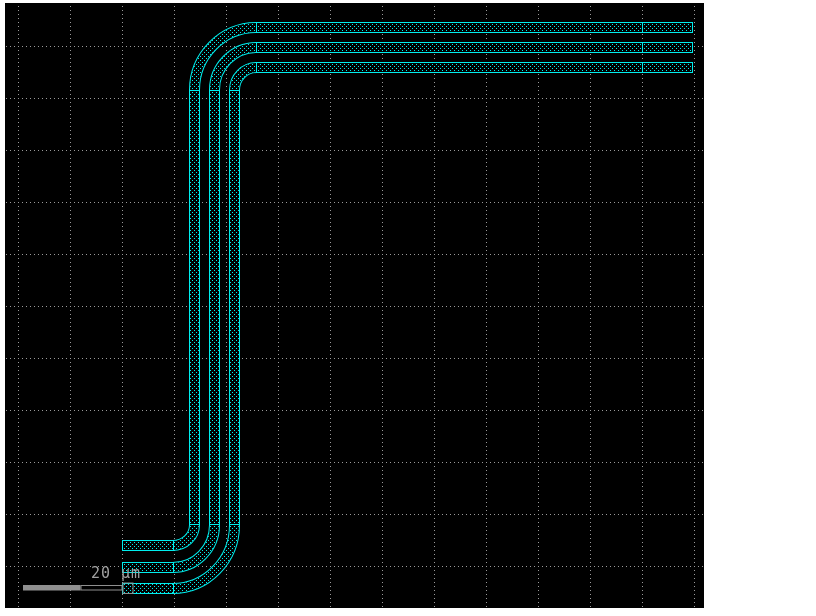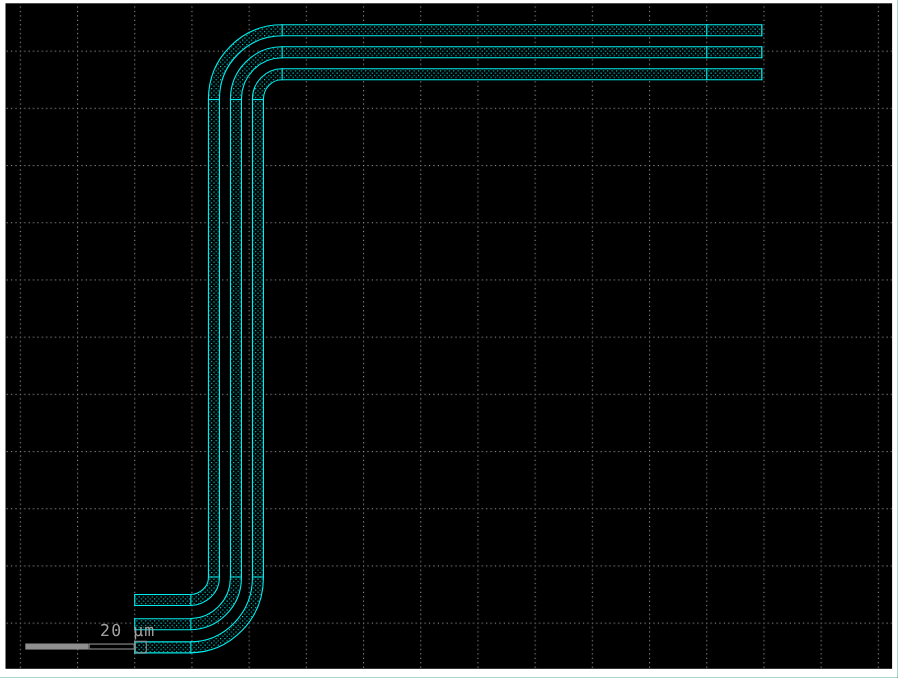--- a/index.html
+++ b/index.html
@@ -1,20 +1,20 @@
 <!DOCTYPE html>
 <html><head>
 <meta charset="utf-8">
 <style>
   html, body { margin: 0; padding: 0; background: #ffffff; }
   #window {
     position: relative;
-    width: 816px;
+    width: 704px;
     height: 616px;
-    background: #14b8a6;
+    background: #fca5a5;
     font-family: "DejaVu Sans Mono", "Liberation Mono", monospace;
     overflow: hidden;
   }
   #window svg { display: block; }
   .scale-label {
     font-family: "DejaVu Sans Mono", "Liberation Mono", monospace;
     font-size: 15px;
     letter-spacing: 1px;
   }
 </style>

